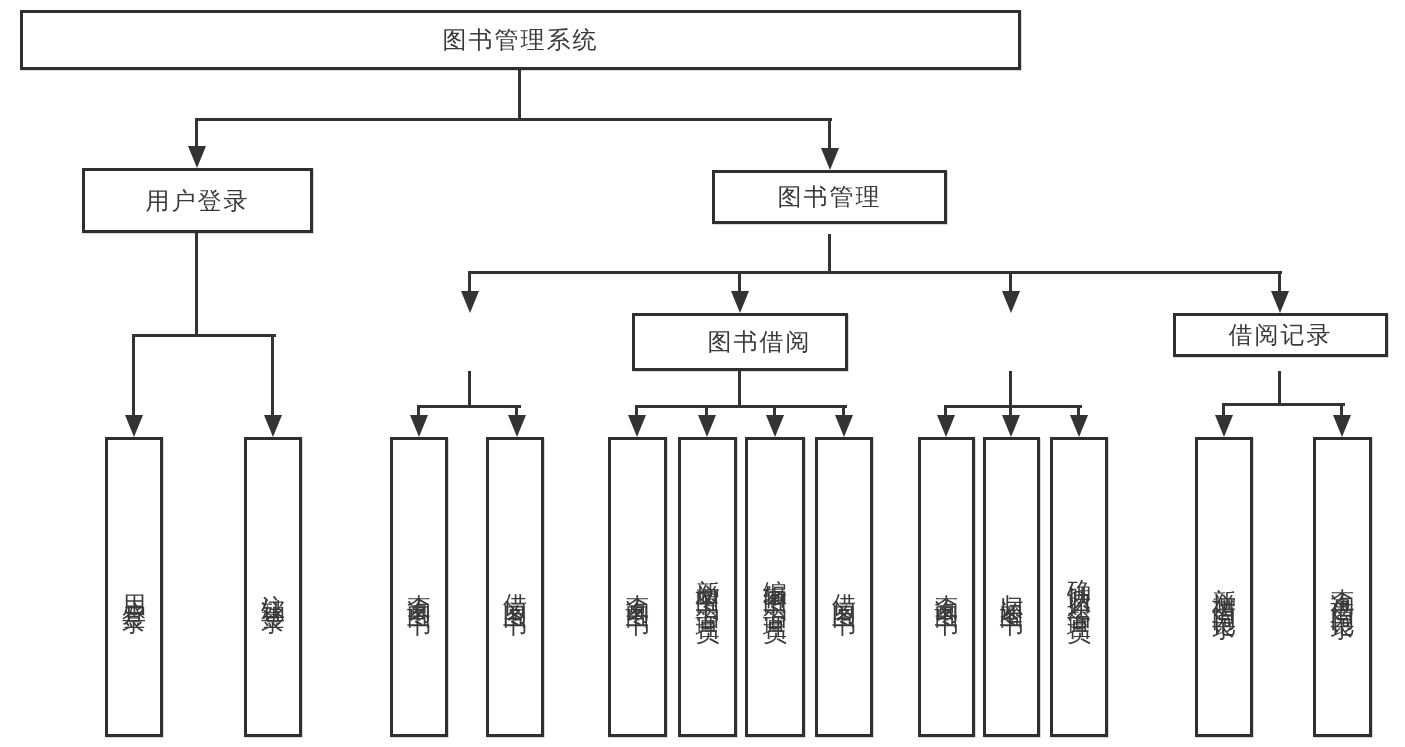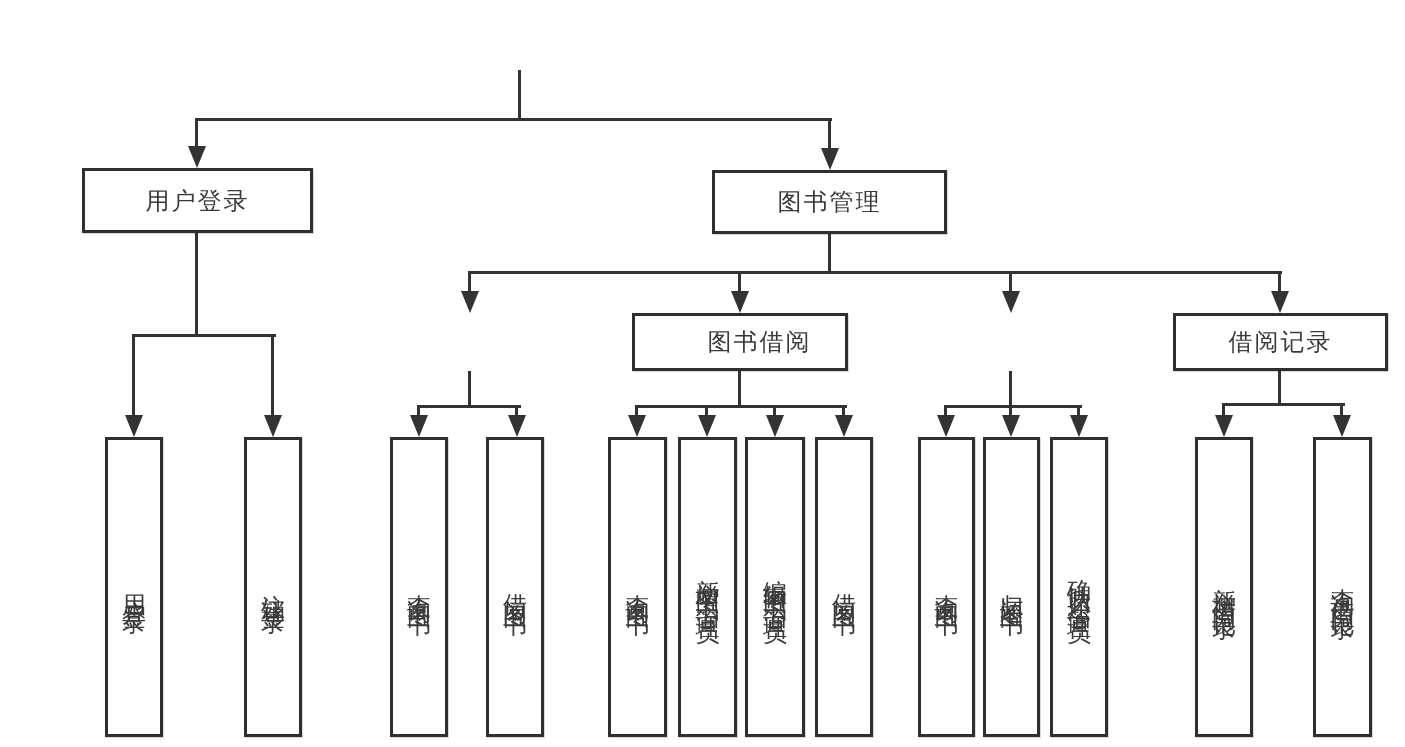--- a/index.html
+++ b/index.html
@@ -133,32 +133,35 @@
   <div class="vl" style="left:1077px; top:405px; height:14px;"></div>
   <div class="ar" style="left:1070px; top:415px;"></div>
 
   <div class="vl" style="left:1278px; top:371px; height:34px;"></div>
   <div class="hl" style="left:1222px; top:403px; width:123px;"></div>
   <div class="vl" style="left:1222px; top:403px; height:16px;"></div>
   <div class="ar" style="left:1215px; top:415px;"></div>
   <div class="vl" style="left:1340px; top:403px; height:16px;"></div>
   <div class="ar" style="left:1333px; top:415px;"></div>
 
+  <div class="hnode" style="left:20px; top:10px; width:1001px; height:60px;">
+    <span>图书管理系统</span>
+  </div>
 
   <div class="hnode" style="left:82px; top:168px; width:231px; height:65px;">
     <span>用户登录</span>
   </div>
-  <div class="hnode" style="left:712px; top:170px; width:235px; height:64px;">
+  <div class="hnode" style="left:712px; top:170px; width:235px; height:54px;">
     <span>图书管理</span>
   </div>
 
   <div class="hnode" style="left:632px; top:313px; width:216px; height:58px;padding-left:39px;">
     <span>图书借阅</span>
   </div>
-  <div class="hnode" style="left:1173px; top:313px; width:215px; height:58px;">
+  <div class="hnode" style="left:1173px; top:313px; width:215px; height:44px;">
     <span>借阅记录</span>
   </div>
 
   <div class="vnode" style="left:105px; top:437px; width:58px; height:300px;">
     <span>用户登录</span>
   </div>
   <div class="vnode" style="left:244px; top:437px; width:58px; height:300px;">
     <span>注销登录</span>
   </div>
 

